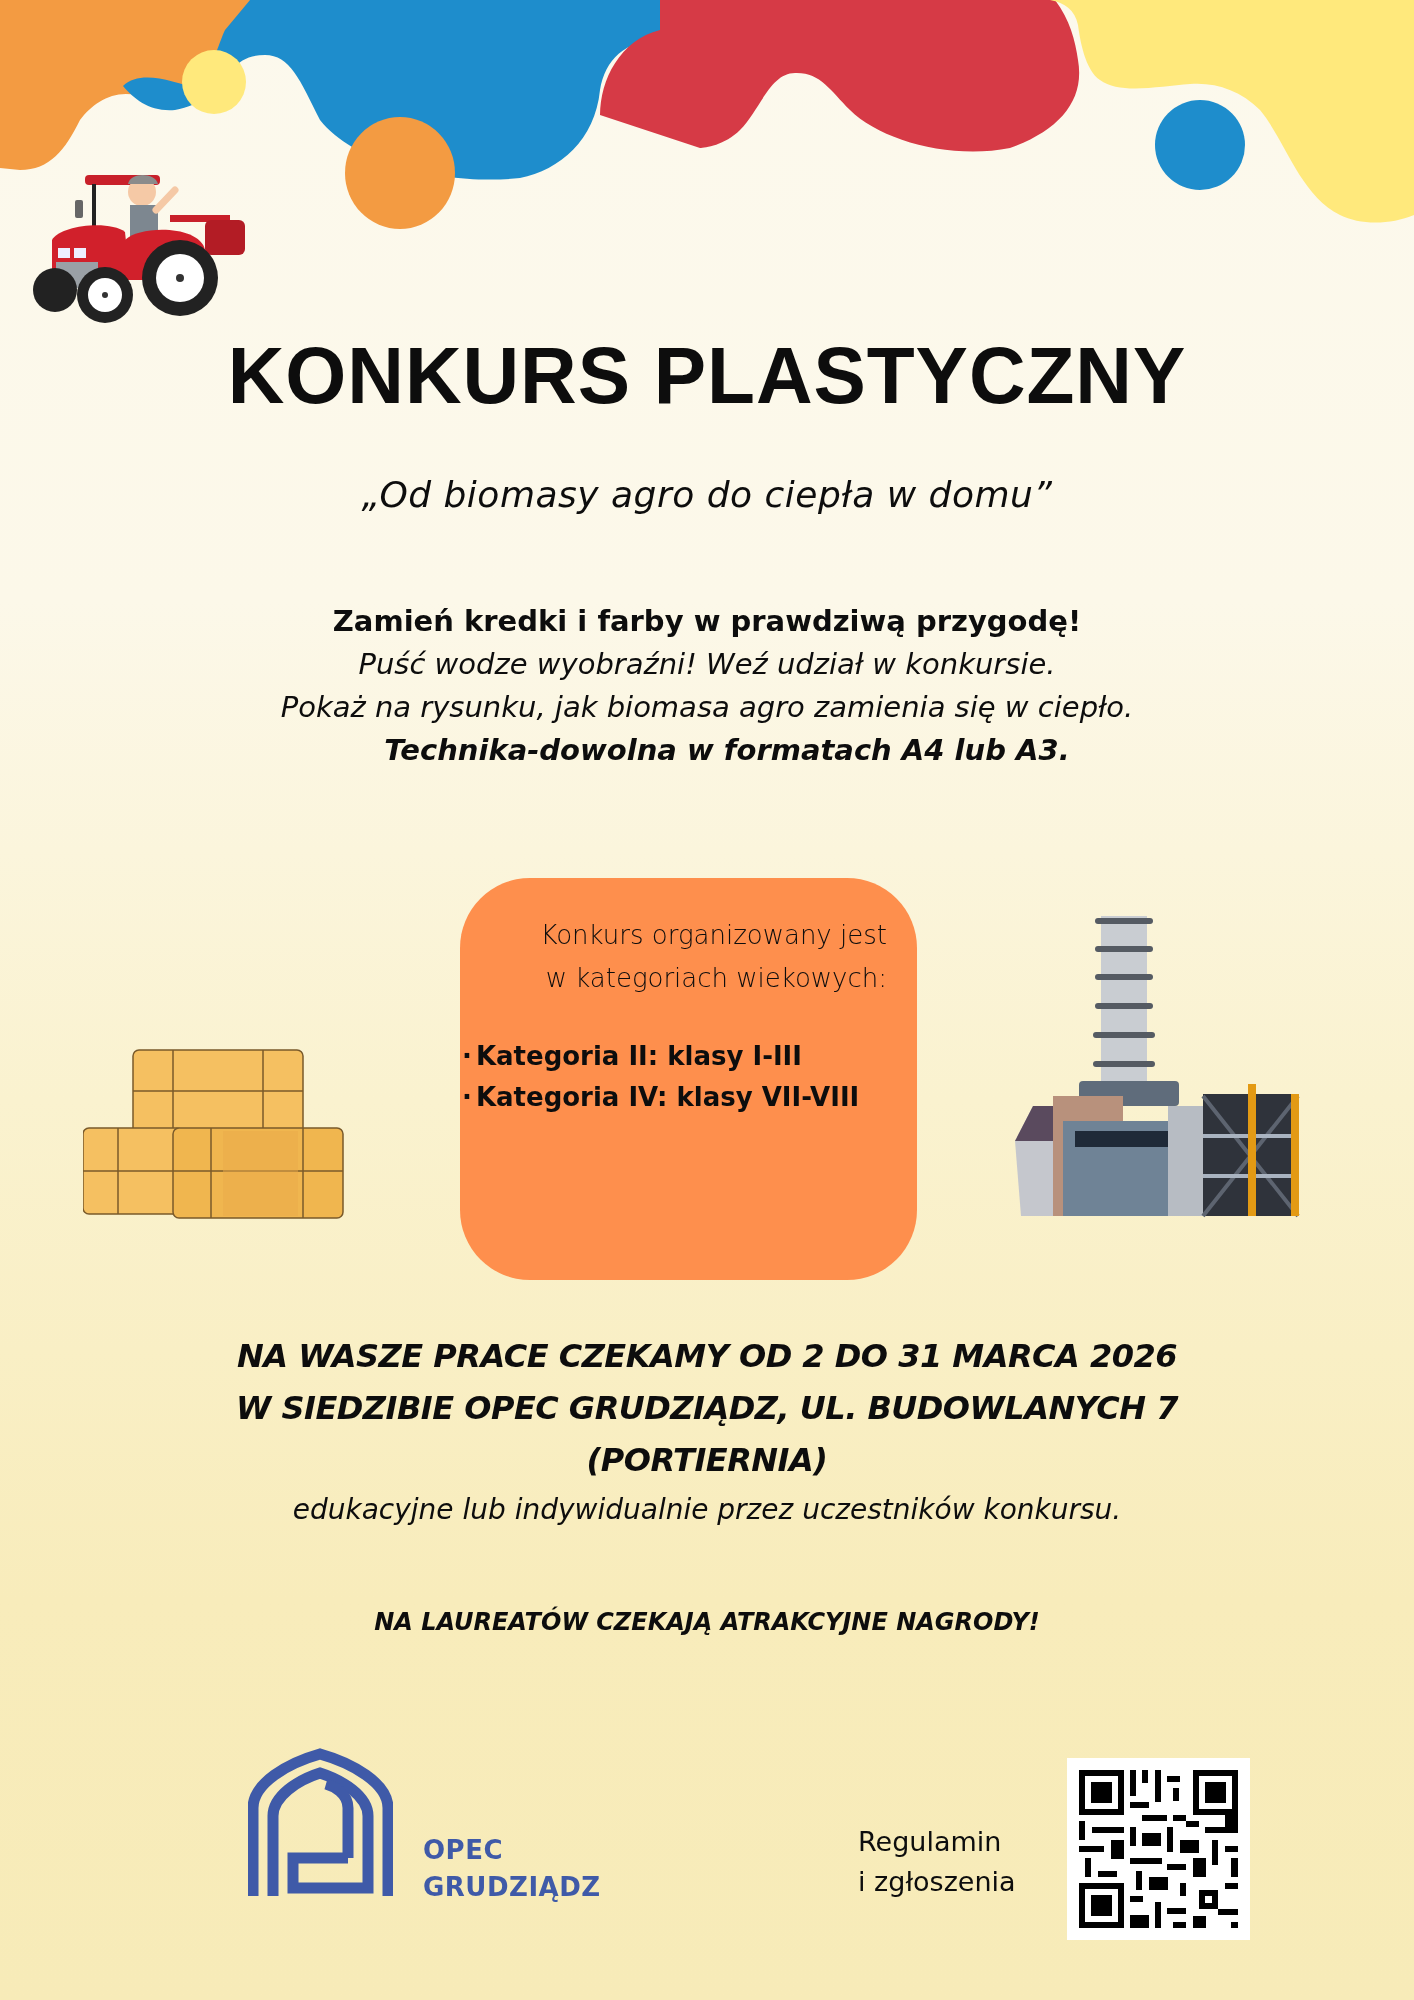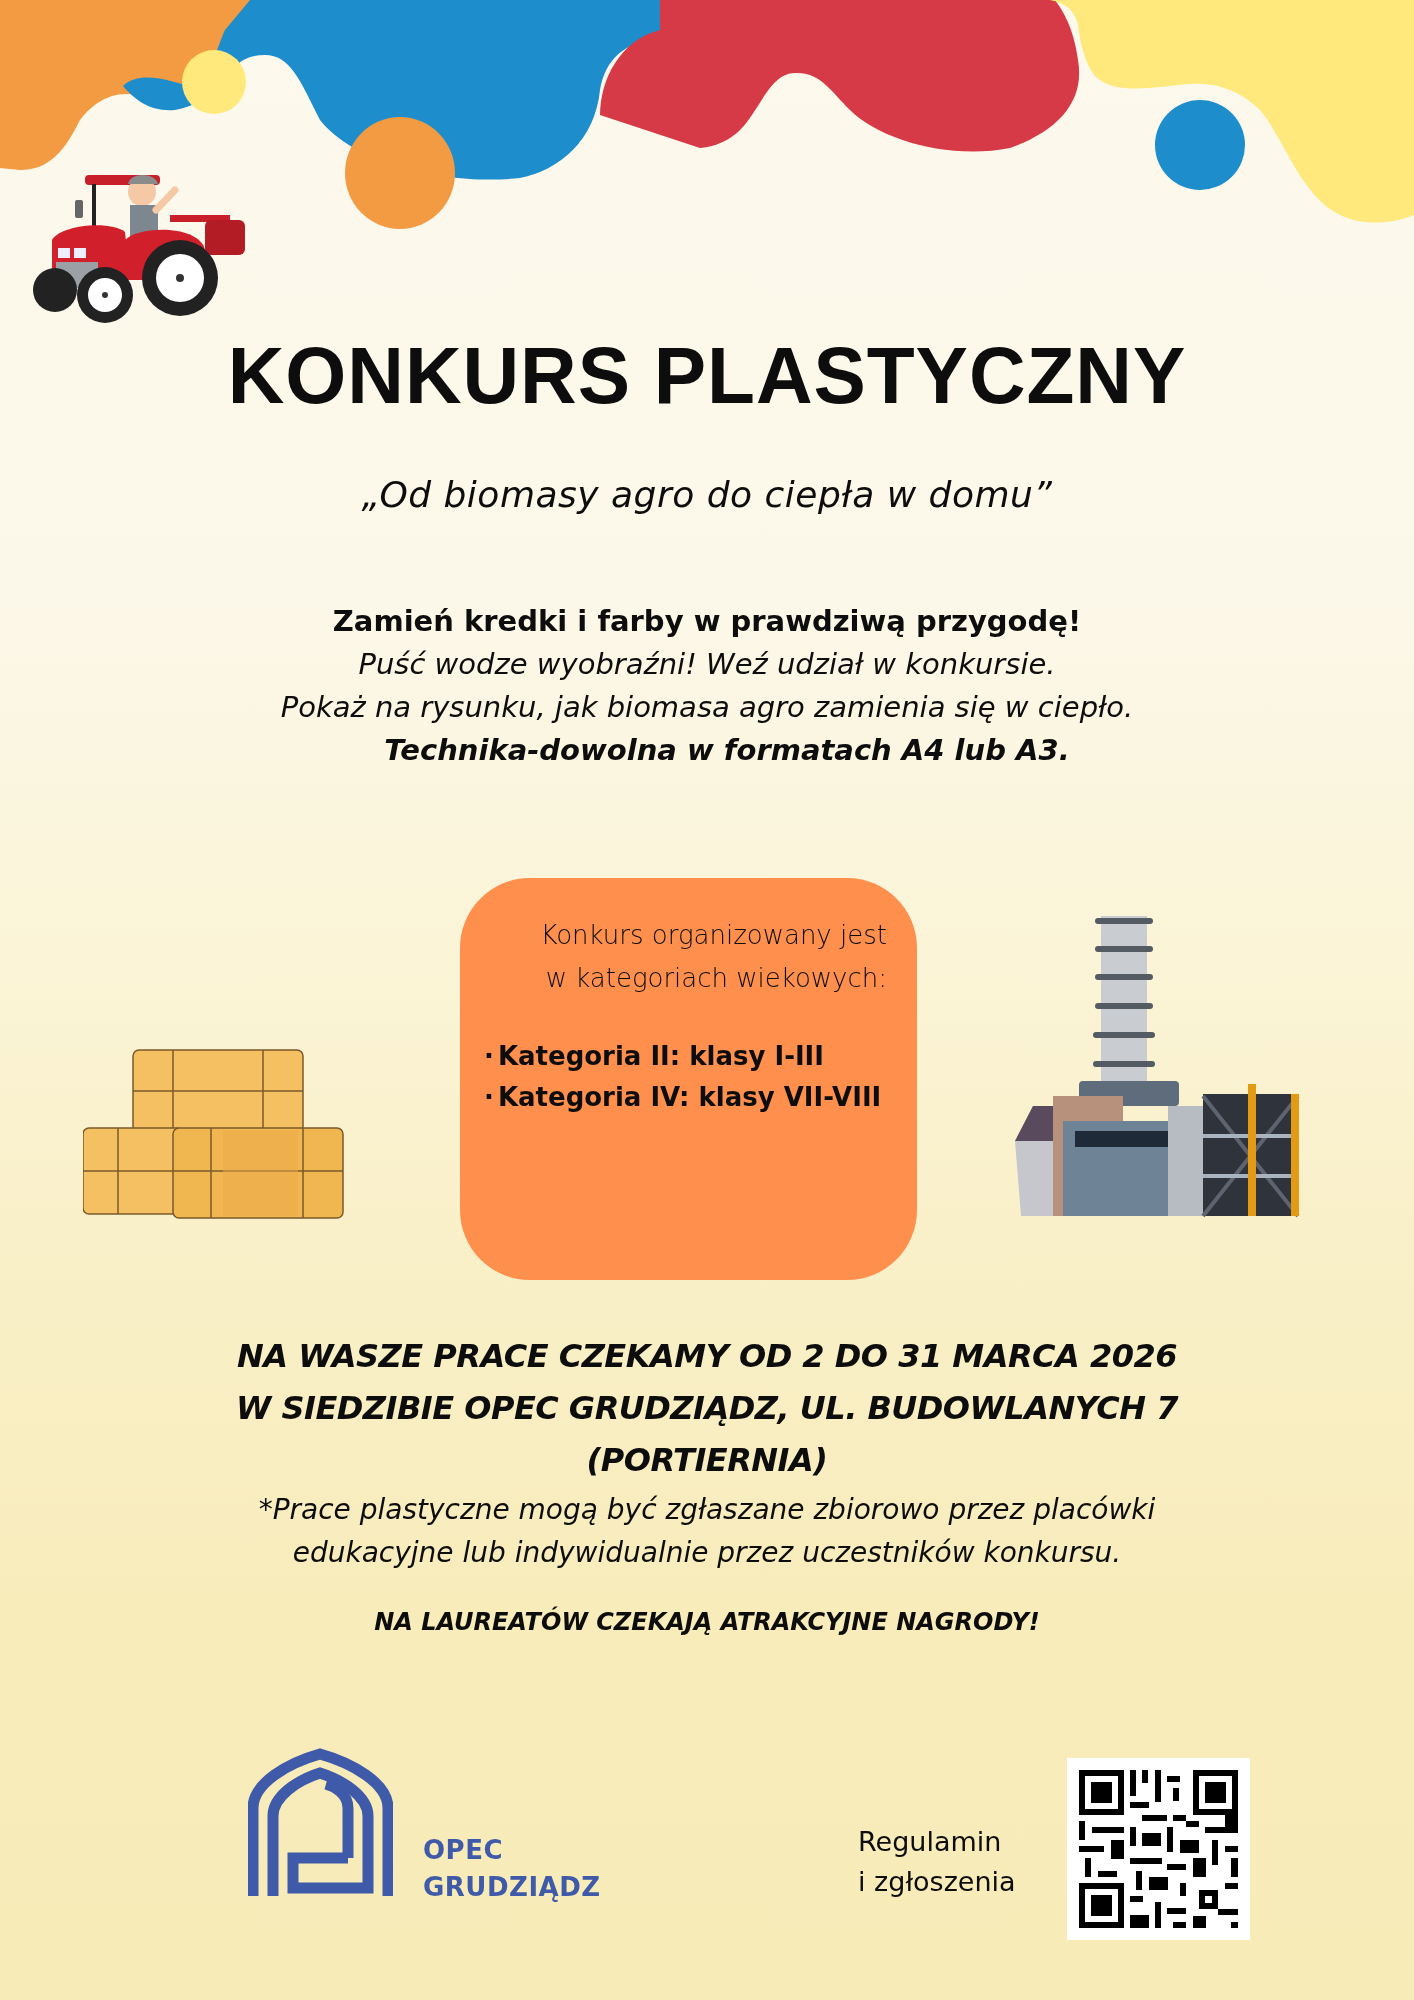--- a/index.html
+++ b/index.html
@@ -20,21 +20,21 @@
     top: 460px; font-family: "DejaVu Sans", sans-serif; font-style: italic;
     font-weight: 300; font-size: 36px; line-height: 70px; letter-spacing: 0.5px;
   }
   .intro { top: 600px; font-size: 29px; line-height: 43px; }
   .intro .l1 { font-weight: 700; font-family: "DejaVu Sans", sans-serif; }
   .intro .l2, .intro .l3 { font-style: italic; font-family: "DejaVu Sans", sans-serif; font-weight: 400; }
   .intro .l4 { font-style: italic; font-weight: 700; margin-left: 40px; }
   .cat-box {
     position: absolute; left: 460px; top: 878px; width: 457px; height: 402px;
     background: #fe8f4d; border-radius: 70px; box-sizing: border-box;
-    padding: 36px 20px 0 24px;
+    padding: 36px 20px 0 2px;
   }
   .cat-head { text-align: right; font-size: 26px; line-height: 43px; padding-right: 10px; font-weight: 300; }
   .cat-list { margin-top: 36px; font-size: 26px; line-height: 41px; font-weight: 700; white-space: nowrap; }
   .cat-list .dot { font-weight: 700; margin-right: 4px; }
   .deadline { top: 1330px; font-size: 32px; line-height: 52px; font-weight: 700; font-style: italic; letter-spacing: -0.5px; }
   .note { top: 1488px; font-size: 28px; line-height: 43px; font-style: italic; font-weight: 400; }
   .prize { top: 1600px; font-size: 24px; line-height: 44px; font-weight: 700; font-style: italic; }
   .logo-text { left: 423px; top: 1832px; color: #3f5aa8; font-weight: 700; font-size: 26px; line-height: 37px; letter-spacing: 0.5px; font-family: "DejaVu Sans", sans-serif; }
   .reg-text { left: 858px; top: 1822px; font-size: 27px; line-height: 40px; font-weight: 400; }
   .qr-box { left: 1067px; top: 1758px; width: 183px; height: 182px; background: #fff; }
@@ -143,21 +143,20 @@
   <rect x="278" y="178" width="8" height="122" fill="#e39a14"></rect>
 </svg>
 
 <div class="center-text deadline">
   <div>NA WASZE PRACE CZEKAMY OD 2 DO 31 MARCA 2026</div>
   <div>W SIEDZIBIE OPEC GRUDZIĄDZ, UL. BUDOWLANYCH 7</div>
   <div>(PORTIERNIA)</div>
 </div>
 
 <div class="center-text note">
-  <div>*Prace plastyczne mogą być zgłaszane zbiorowo przez placówki</div>
   <div>edukacyjne lub indywidualnie przez uczestników konkursu.</div>
 </div>
 
 <div class="center-text prize">NA LAUREATÓW CZEKAJĄ ATRAKCYJNE NAGRODY!</div>
 
 <svg class="abs" style="left:248px; top:1748px;" width="145" height="150" viewBox="0 0 145 150">
   <g fill="none" stroke="#3f5aa8" stroke-width="11">
     <path d="M5,148 L5,60 C5,35 40,15 72,6 C104,15 140,35 140,60 L140,148"></path>
     <path d="M25,148 L25,68 C25,48 50,32 72,25 C94,32 120,48 120,68 L120,140 L45,140 L45,110 L100,110"></path>
     <path d="M100,110 L100,60 C100,45 85,38 78,36"></path>

